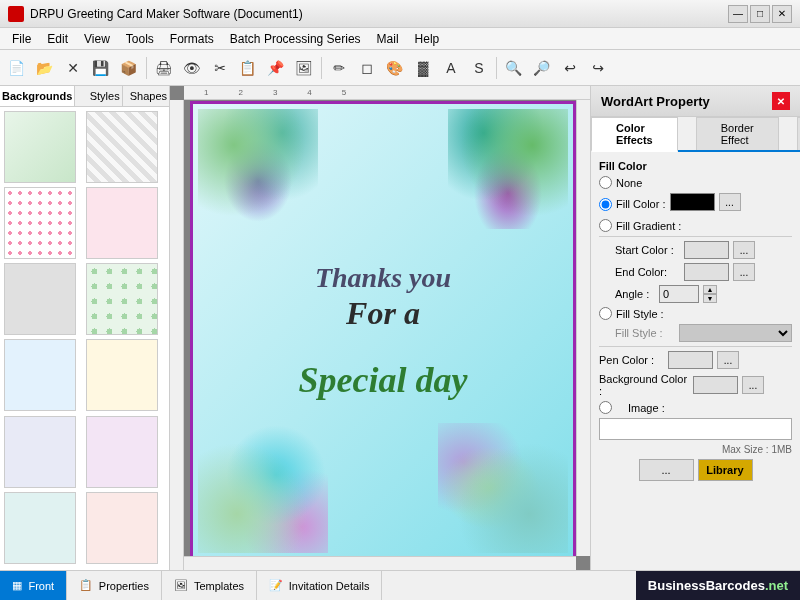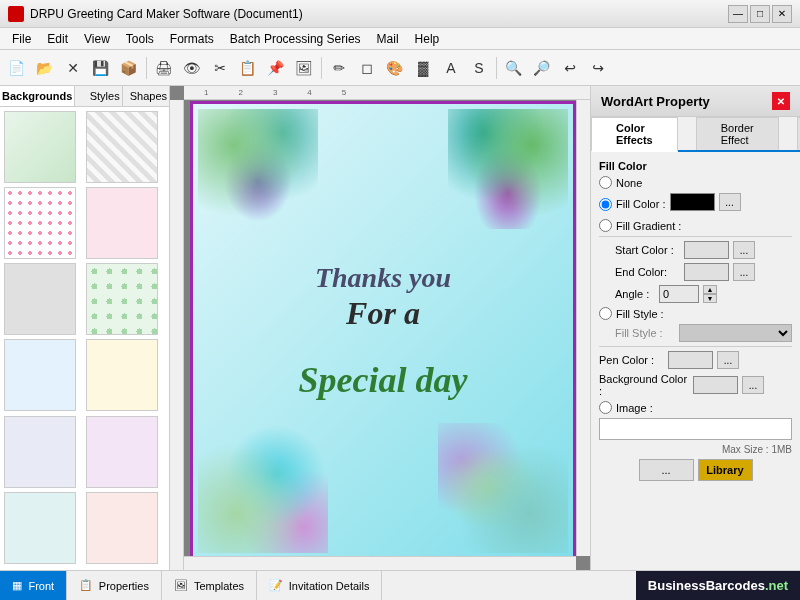--- a/index.html
+++ b/index.html
@@ -424,21 +424,21 @@
       display: flex;
       align-items: center;
       gap: 4px;
       margin-bottom: 4px;
     }
     .bg-row label { font-size: 11px; color: #000; width: 90px; }
 
     .image-radio-row {
       display: flex;
       align-items: center;
-      gap: 4px;
+      gap: 16px;
       margin-bottom: 4px;
     }
 
     .image-path-input {
       width: 100%;
       height: 22px;
       border: 1px solid #aaa;
       background: #fff;
       margin-bottom: 4px;
       font-size: 11px;

